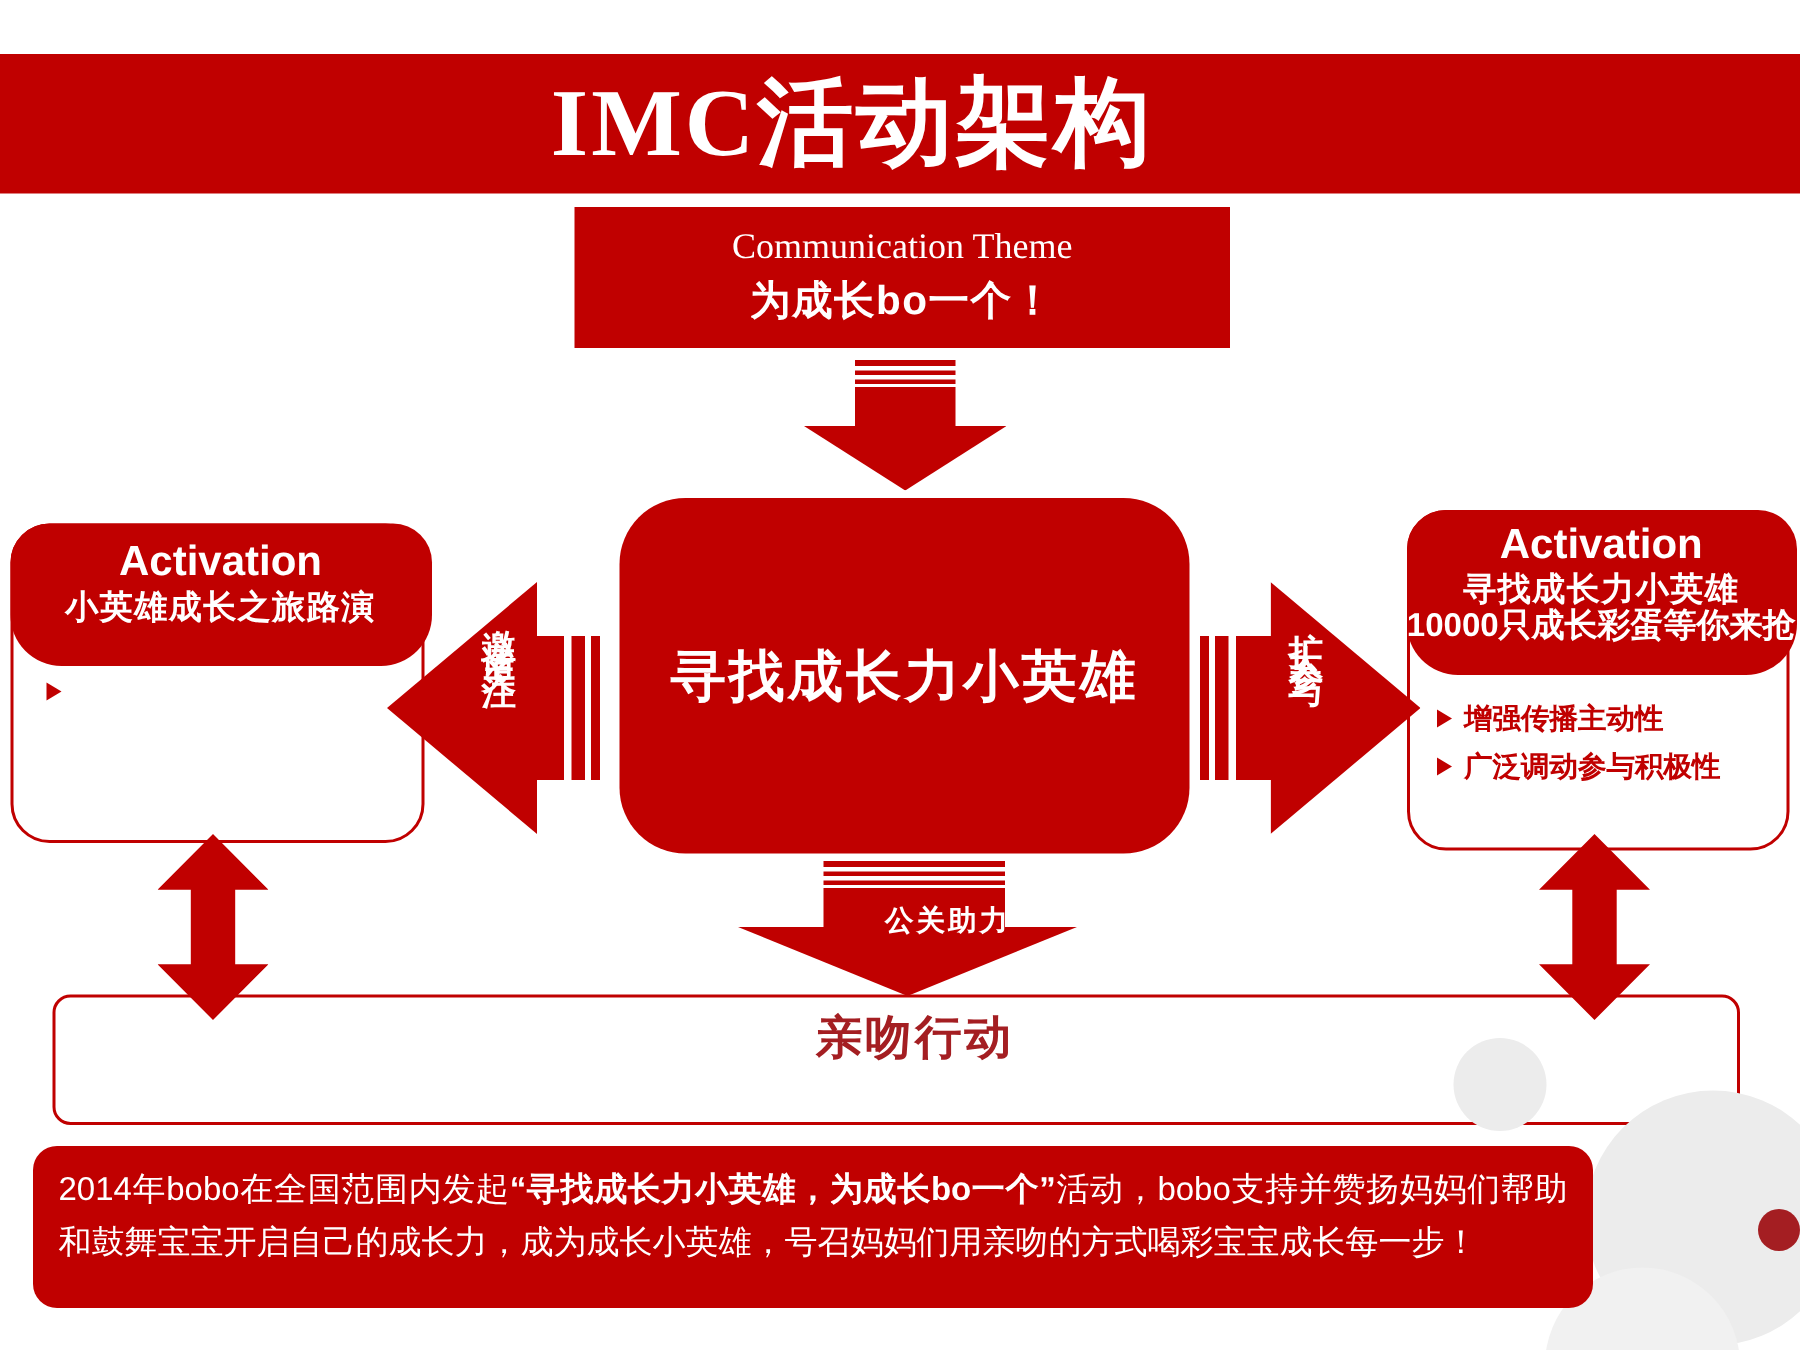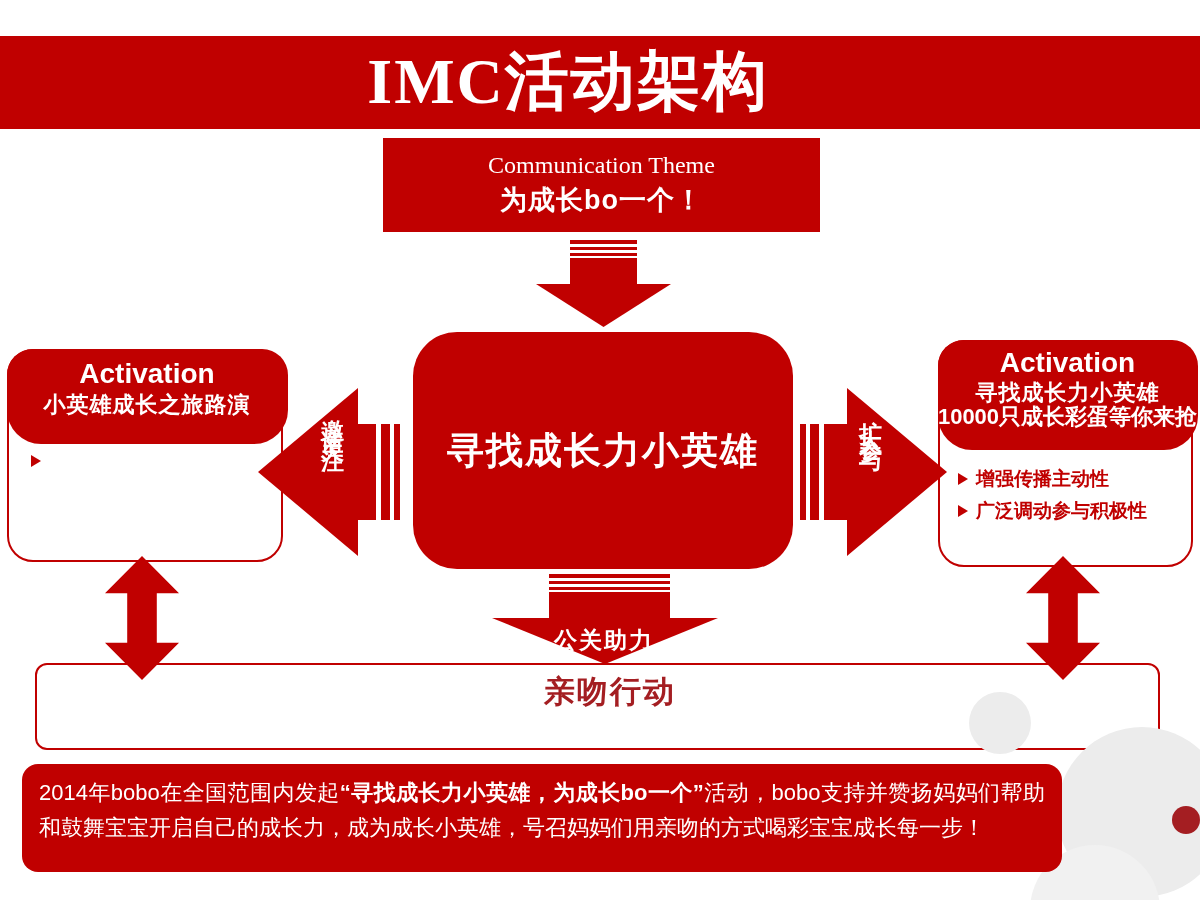--- a/index.html
+++ b/index.html
@@ -78,22 +78,22 @@
   .right-panel .bullet-row{font-size:19px;}
 
   
   .tri-left{position:absolute;background:var(--red);clip-path:polygon(100% 0,100% 100%,0 50%);z-index:2;}
   .tri-right{position:absolute;background:var(--red);clip-path:polygon(0 0,100% 50%,0 100%);z-index:2;}
   .vbar{position:absolute;background:var(--red);z-index:2;}
   .v-label{position:absolute;writing-mode:vertical-rl;text-orientation:upright;
     color:#fff;font-size:23px;font-weight:700;letter-spacing:9px;z-index:3;white-space:nowrap;}
 
   
-  .pr-label{position:absolute;left:534px;top:601px;width:140px;text-align:center;
-    color:#fff;font-size:23px;font-weight:700;letter-spacing:2px;z-index:3;margin-top:24px;}
+  .pr-label{position:absolute;left:534px;top:601px;width:140px;text-align:right;
+    color:#fff;font-size:19px;font-weight:700;letter-spacing:2px;z-index:3;}
 
   
   .updown{position:absolute;width:74px;height:124px;background:var(--red);z-index:2;
     clip-path:polygon(50% 0,100% 30%,70% 30%,70% 70%,100% 70%,50% 100%,0 70%,30% 70%,30% 30%,0 30%);}
 
   
   .action-box{left:35px;top:663px;width:1125px;height:87px;background:#fff;
     border:2.5px solid var(--red);border-radius:12px;box-sizing:border-box;text-align:center;z-index:0;}
   .action-title{margin-top:6px;font-size:31px;font-weight:700;color:var(--dark-red);letter-spacing:2px;padding-left:25px;}
   .action-items{margin-top:2px;display:flex;justify-content:center;gap:58px;

